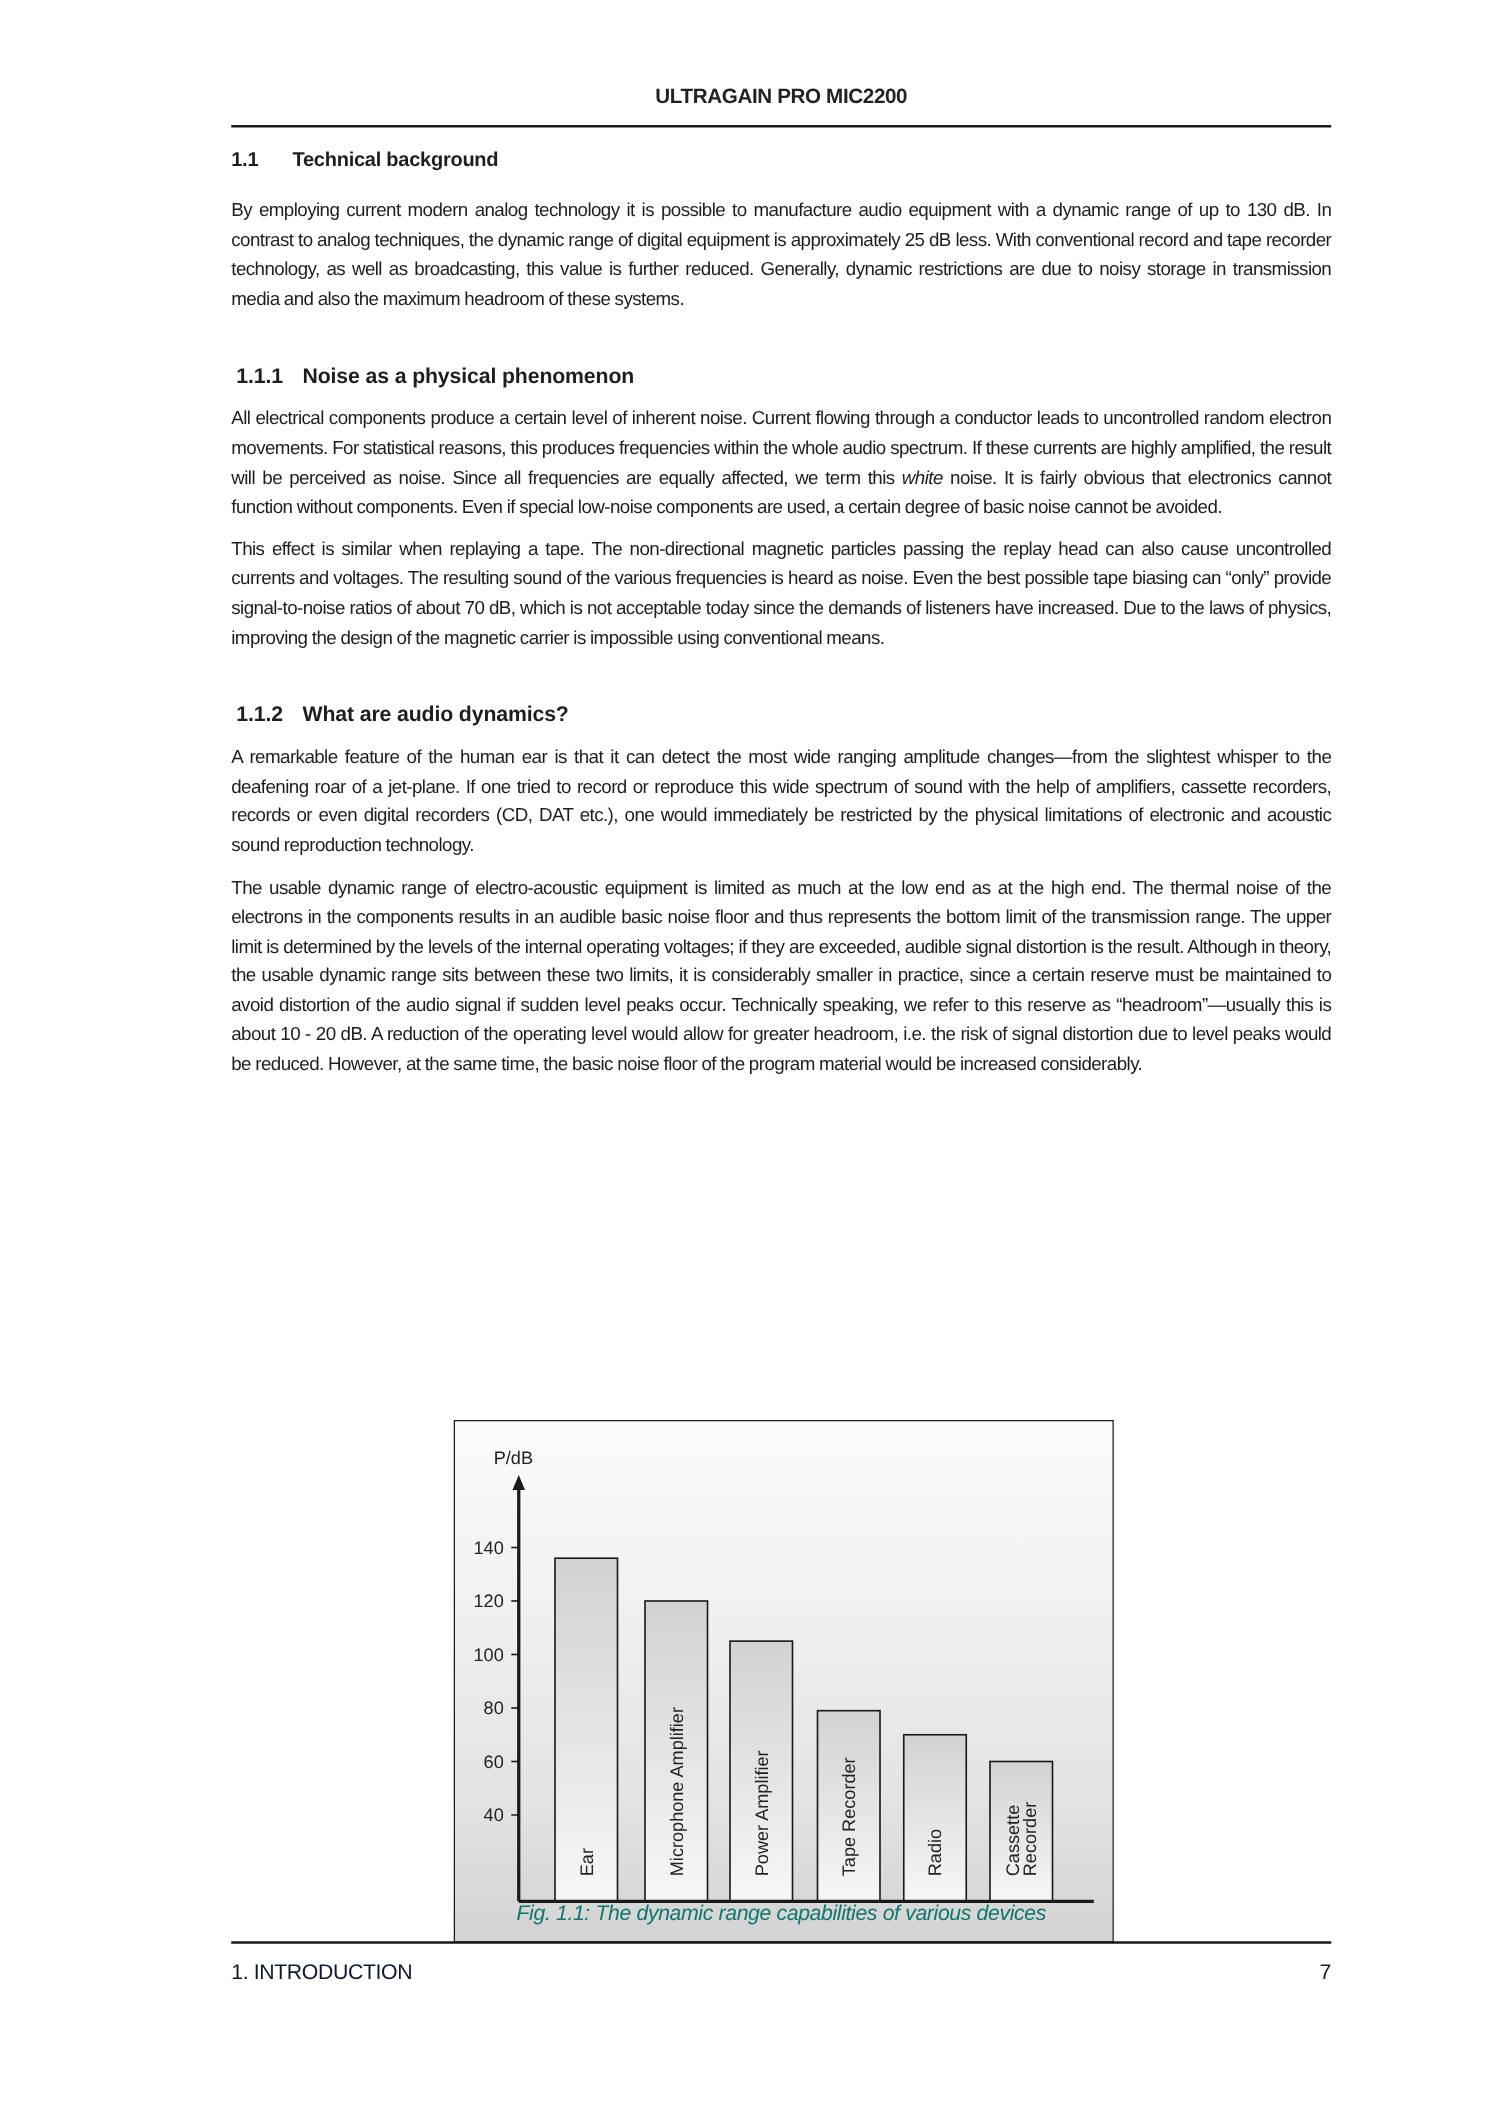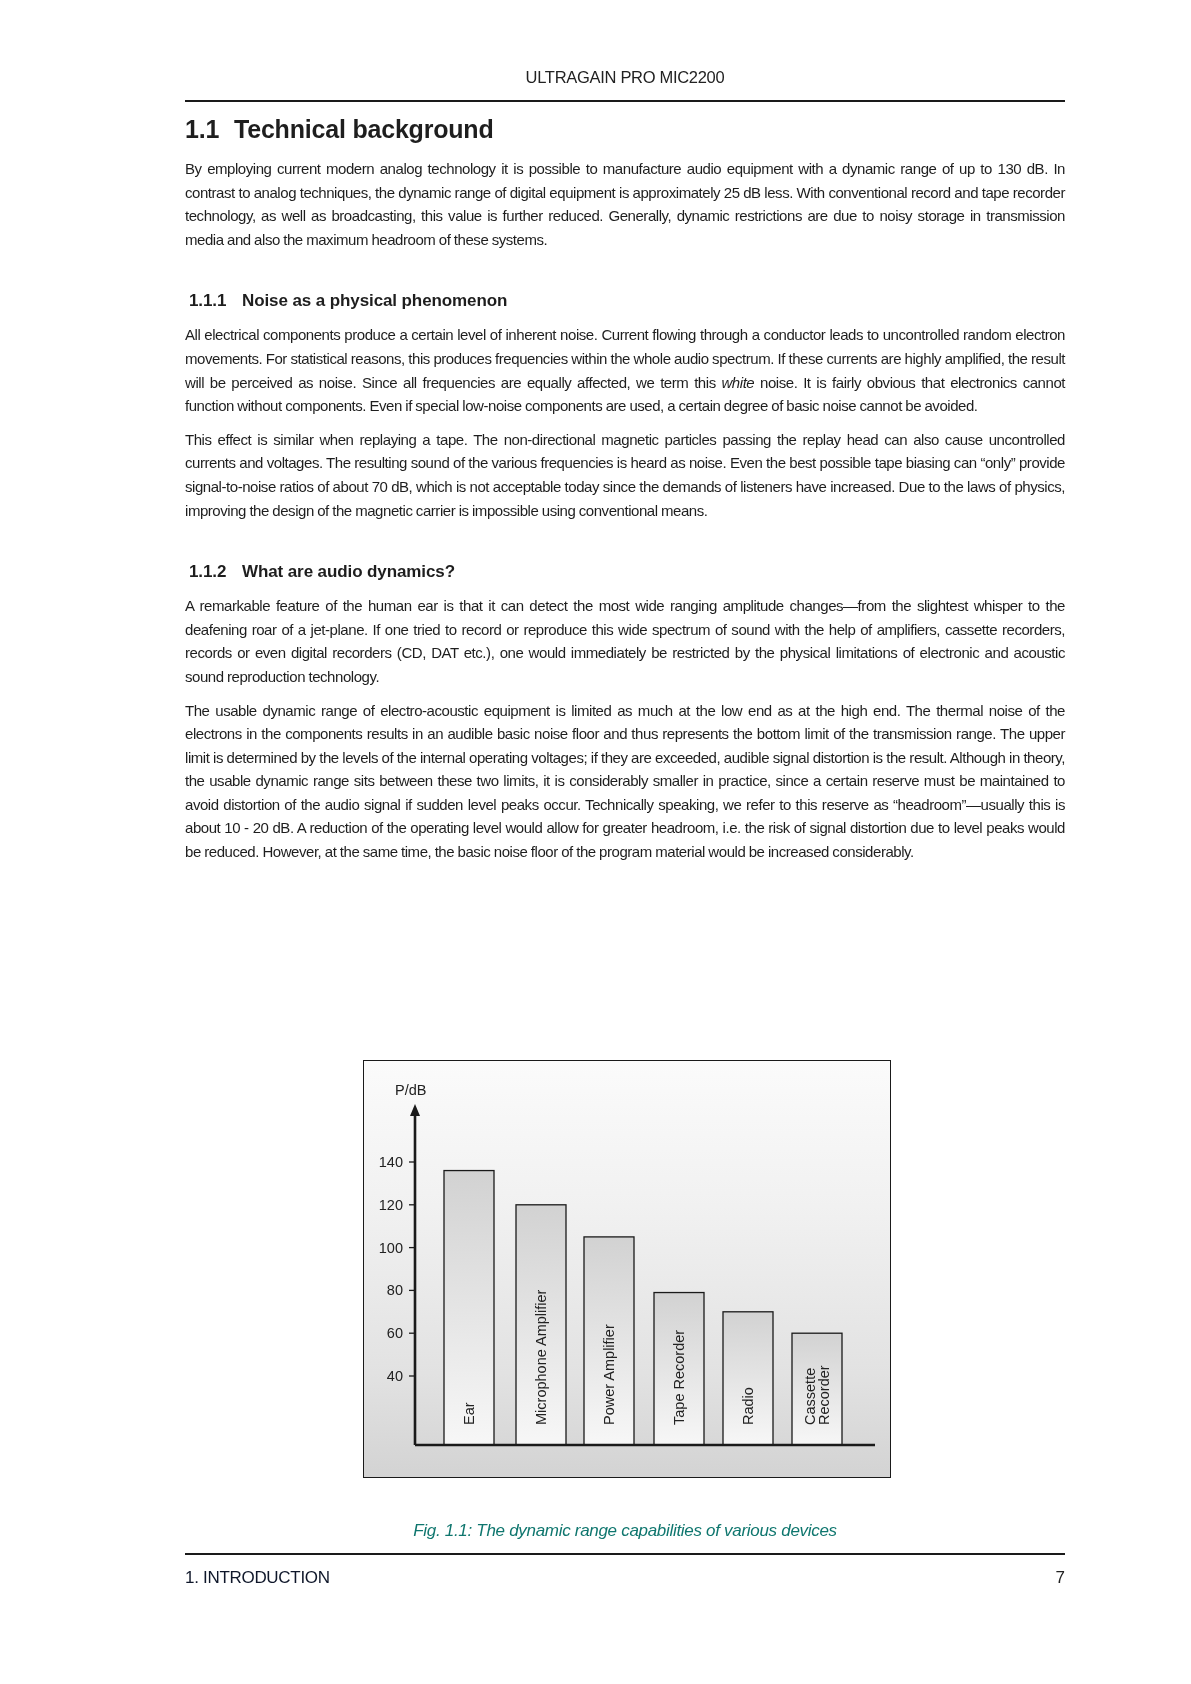--- a/index.html
+++ b/index.html
@@ -2,42 +2,42 @@
 <html><head>
 <meta charset="utf-8">
 <style>
   html, body { margin: 0; padding: 0; background: #ffffff; }
   body {
     width: 1191px; height: 1684px; position: relative; overflow: hidden;
     font-family: "Liberation Sans", sans-serif; color: #1e1e1e;
   }
   .page-header {
     position: absolute; left: 185px; width: 880px; top: 68px;
-    text-align: center; font-size: 16.5px; letter-spacing: -0.3px; color: #222;
+    text-align: center; font-size: 16.5px; letter-spacing: -0.3px; color: #222; font-weight: bold;
   }
   .rule { position: absolute; left: 185px; width: 880px; height: 2px; background: #1a1a1a; }
   .rule.top { top: 100px; }
   .rule.bottom { top: 1553px; }
   .content { position: absolute; left: 185px; width: 880px; top: 114px; }
   h1 {
-    margin: 0 0 13px 0; font-size: 25px; font-weight: bold; letter-spacing: -0.2px;
+    margin: 0 0 13px 0; font-size: 16px; font-weight: bold; letter-spacing: -0.2px;
     line-height: 30px;
   }
   h1 .num, h2 .num { display: inline-block; }
   h1 .num { width: 49px; }
   h2 { margin: 0 0 10px 4px; font-size: 17px; font-weight: bold; line-height: 24px; letter-spacing: -0.1px; }
   h2 .num { width: 53px; }
   p {
     margin: 0 0 10px 0; font-size: 15px; line-height: 23.6px; text-align: justify;
     letter-spacing: -0.45px; word-spacing: -0.3px;
   }
   .gap-section { height: 28px; }
   
   .figure {
-    position: absolute; left: 363px; top: 1060px; width: 528px; height: 418px;
+    position: absolute; left: 363px; top: 1136px; width: 528px; height: 418px;
     border: 1.5px solid #1a1a1a; box-sizing: border-box;
     background: linear-gradient(to bottom, #fbfbfb 0%, #f1f1f1 35%, #e2e2e2 75%, #d3d3d3 100%);
   }
   .figure svg { position: absolute; left: 0; top: 0; }
   .caption {
     position: absolute; left: 185px; width: 880px; top: 1521px; text-align: center;
     font-style: italic; font-size: 17px; letter-spacing: -0.3px; color: #0f766e;
   }
   .footer-title {
     position: absolute; left: 185px; width: 880px; top: 1568px; text-align: left;

